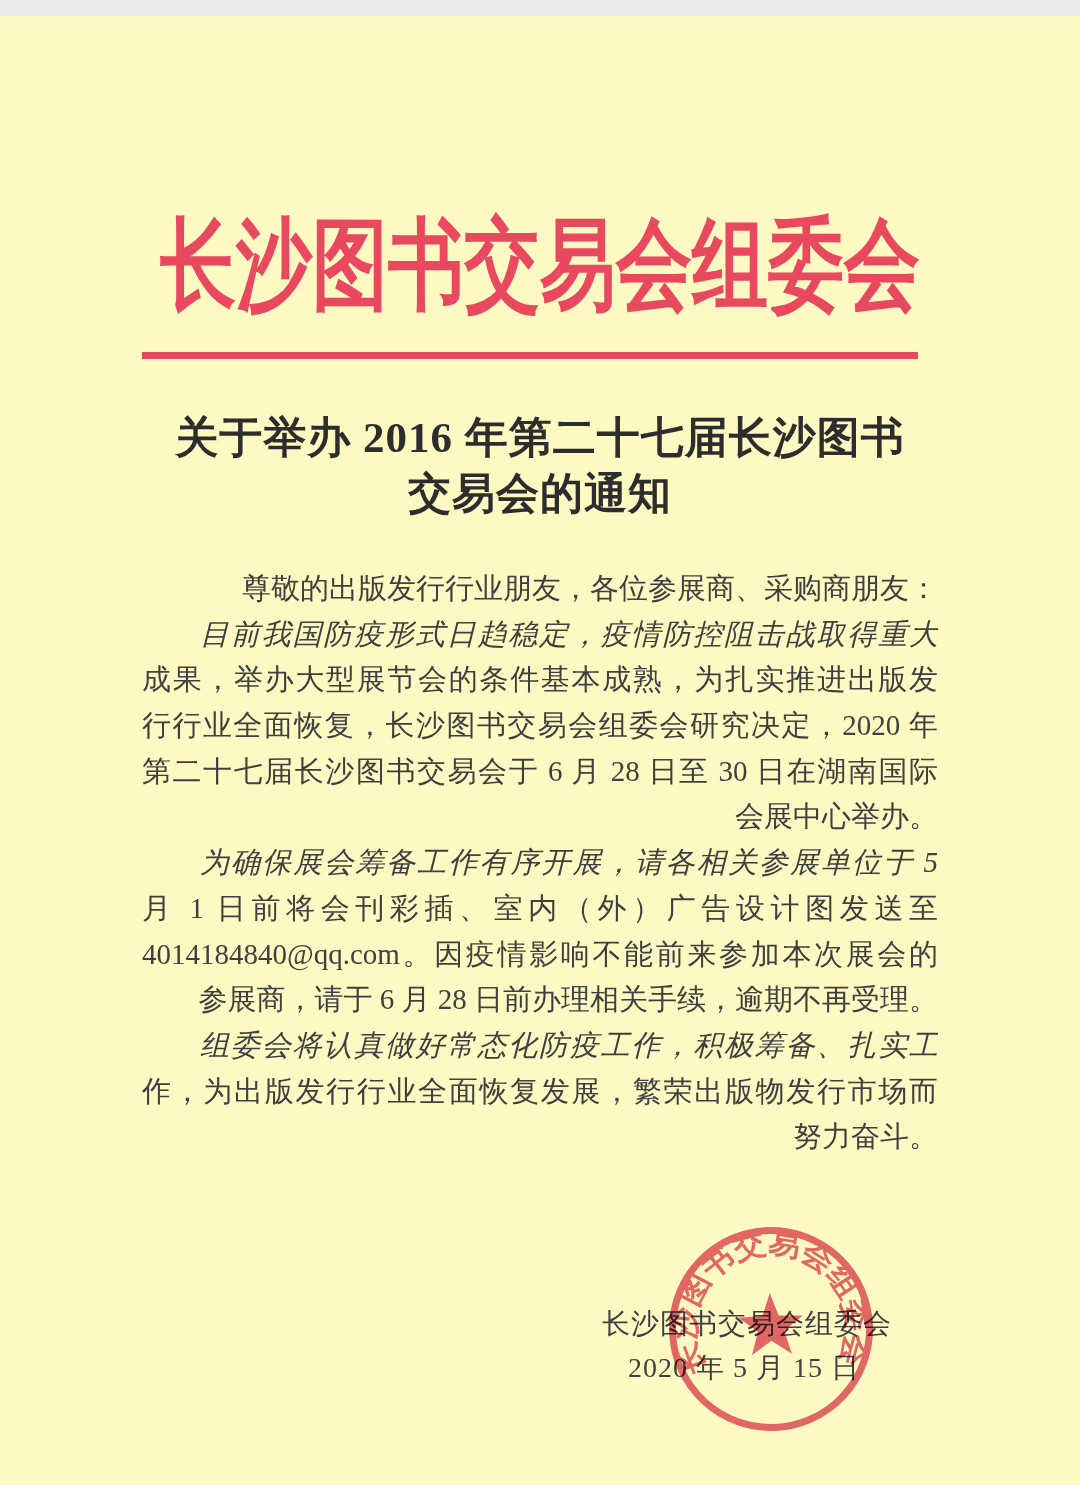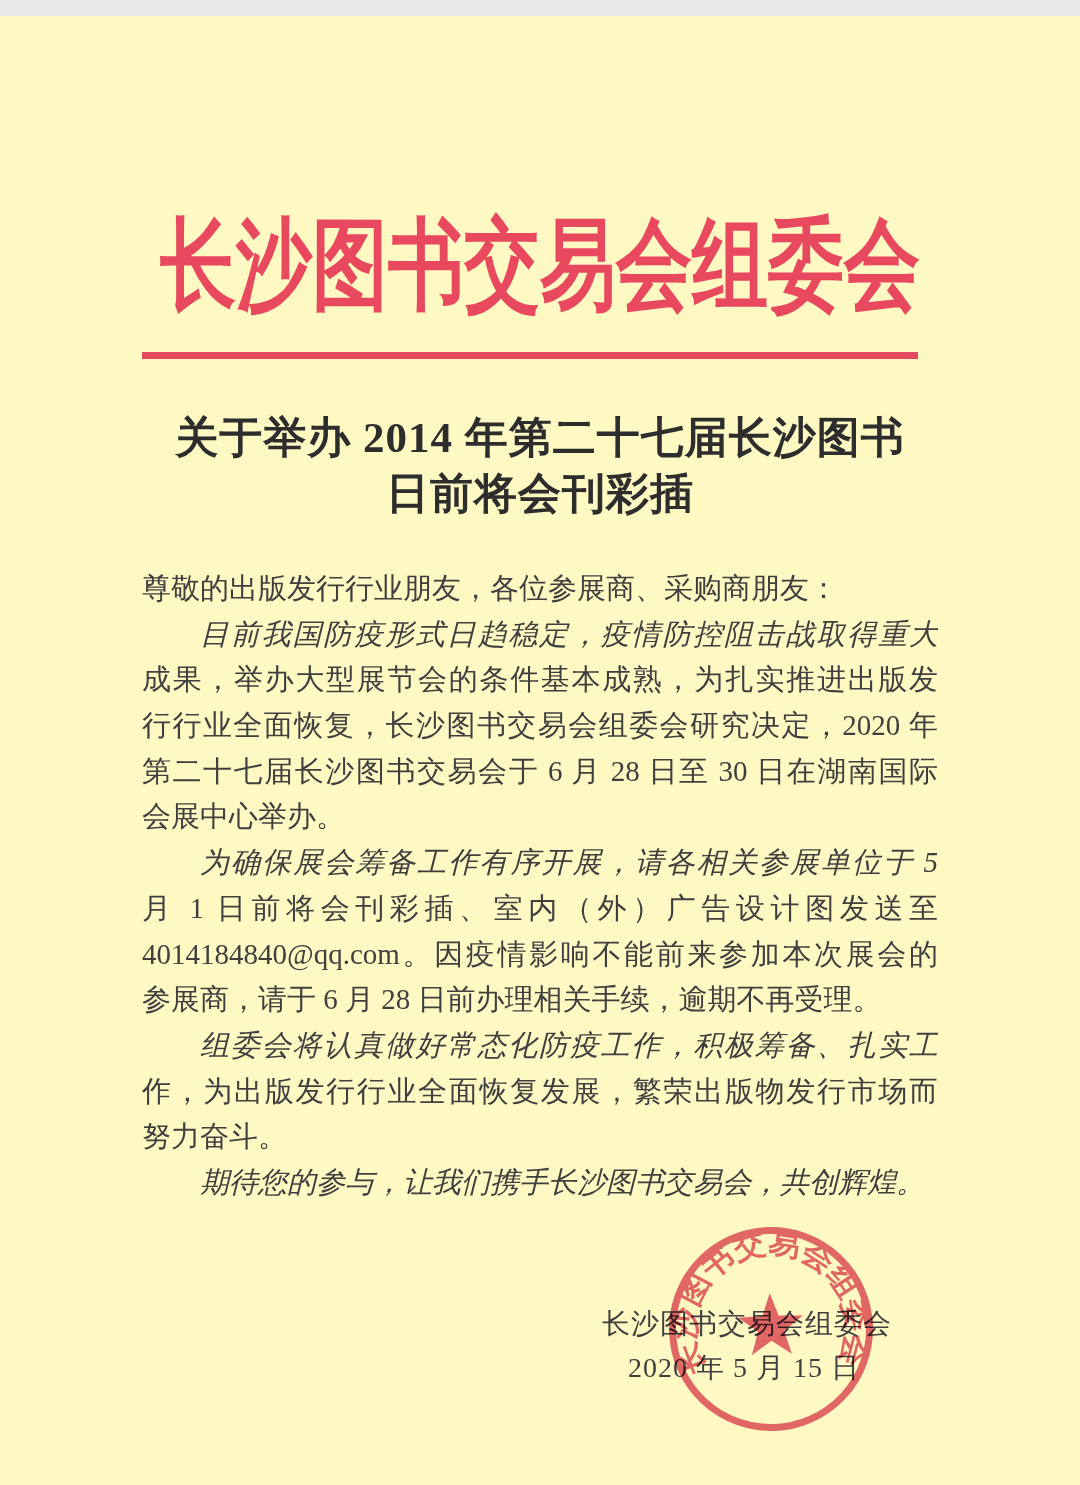--- a/index.html
+++ b/index.html
@@ -58,20 +58,21 @@
     left: 142px; top: 550px;
     width: 796px;
     color: #3f3f3f;
     font-size: 29px;
   }
   .ln {
     height: 45.7px;
     line-height: 45.7px;
     white-space: normal;
     overflow: hidden;
+    text-align: right;
   }
   .ln.ind { text-indent: 58px; font-style: italic; }
   .ln.fill {
     text-align: justify;
     text-align-last: justify;
     text-justify: inter-character;
   }
 
   
   .sign-line {
@@ -108,39 +109,38 @@
 <body>
 
 <div class="page">
 
   <div class="letterhead">
     <span class="lh-inner">长沙图书交易会组委会</span>
   </div>
   <div class="red-rule"></div>
 
   <h1 class="doc-title">
-    <span>关于举办 2014 年第二十七届长沙图书</span>
-    <span>日前将会刊彩插</span>
+    <span>关于举办 2016 年第二十七届长沙图书</span>
+    <span>交易会的通知</span>
   </h1>
 
   <div class="body-text">
     <div class="ln">尊敬的出版发行行业朋友，各位参展商、采购商朋友：</div>
     <div class="ln ind fill">目前我国防疫形式日趋稳定，疫情防控阻击战取得重大</div>
     <div class="ln fill">成果，举办大型展节会的条件基本成熟，为扎实推进出版发</div>
     <div class="ln fill">行行业全面恢复，长沙图书交易会组委会研究决定，2020 年</div>
     <div class="ln fill">第二十七届长沙图书交易会于 6 月 28 日至 30 日在湖南国际</div>
     <div class="ln">会展中心举办。</div>
     <div class="ln ind fill">为确保展会筹备工作有序开展，请各相关参展单位于 5</div>
     <div class="ln fill">月 1 日前将会刊彩插、室内（外）广告设计图发送至</div>
     <div class="ln fill">4014184840@qq.com。因疫情影响不能前来参加本次展会的</div>
     <div class="ln">参展商，请于 6 月 28 日前办理相关手续，逾期不再受理。</div>
     <div class="ln ind fill">组委会将认真做好常态化防疫工作，积极筹备、扎实工</div>
     <div class="ln fill">作，为出版发行行业全面恢复发展，繁荣出版物发行市场而</div>
     <div class="ln">努力奋斗。</div>
-    <div class="ln ind">期待您的参与，让我们携手长沙图书交易会，共创辉煌。</div>
   </div>
 
   <div class="sign-line">长沙图书交易会组委会</div>
   <div class="date-line">2020 年 5 月 15 日</div>
 
   <svg class="stamp" viewBox="0 0 220 220">
     <circle cx="110" cy="110" r="98.5" fill="none" stroke="#dd4f6c" stroke-width="7"></circle>
     <path id="seal-arc" d="M 44.2 148 A 76 76 0 1 1 175.8 148" fill="none" stroke="none"></path>
     <text font-size="30" fill="#dc4e6a" font-family="Liberation Serif, serif" font-weight="bold">
       <textPath href="#seal-arc" startOffset="0" textLength="316" lengthAdjust="spacingAndGlyphs">长沙图书交易会组委会</textPath>

